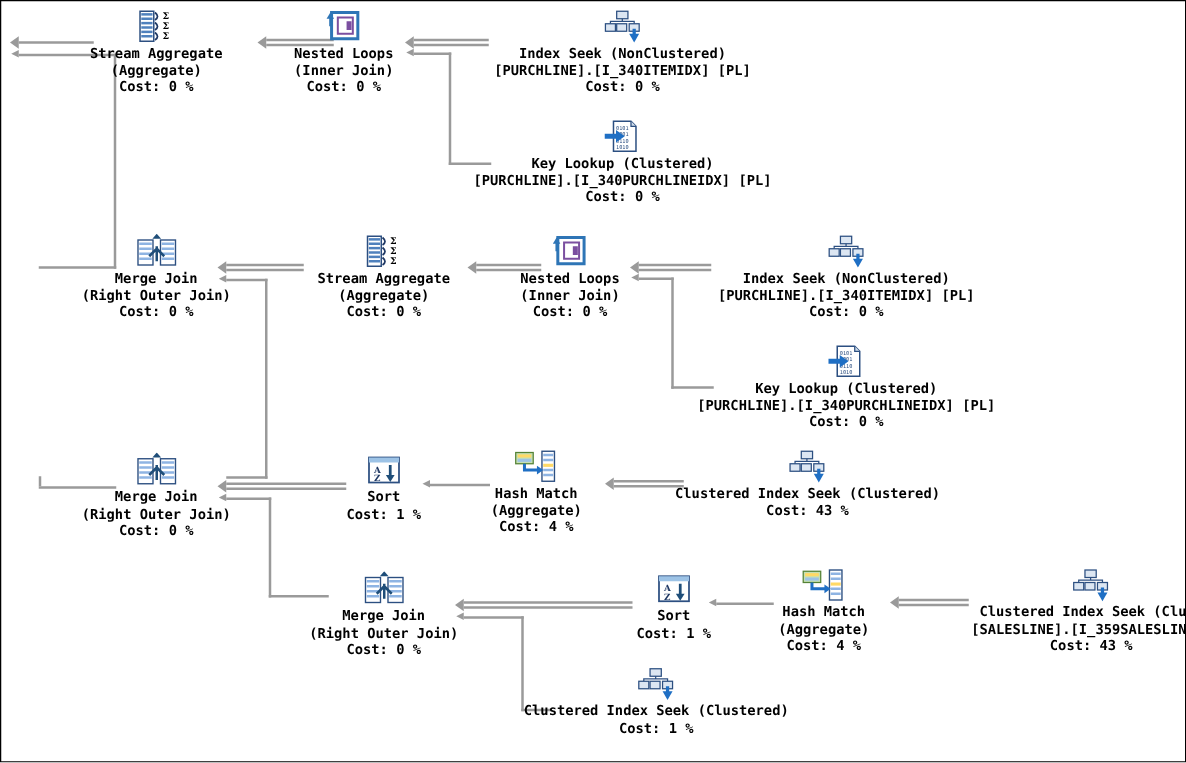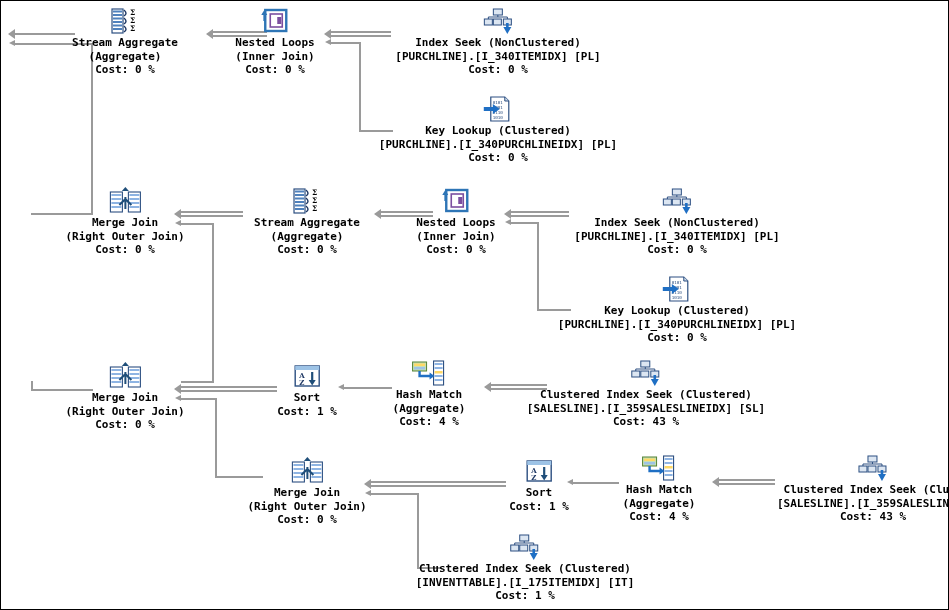--- a/index.html
+++ b/index.html
@@ -407,21 +407,20 @@
         <rect x="11" y="2" width="9" height="6" fill="#dce6f2" stroke="#2c4f81" stroke-width="1"></rect>
         <path d="M6 12 L6 10 L25 10 L25 12 M15.5 8 L15.5 10" stroke="#2c4f81" stroke-width="1" fill="none"></path>
         <rect x="2" y="12" width="8" height="6" fill="#dce6f2" stroke="#2c4f81" stroke-width="1"></rect>
         <rect x="11" y="12" width="8" height="6" fill="#dce6f2" stroke="#2c4f81" stroke-width="1"></rect>
         <rect x="21" y="12" width="8" height="6" fill="#dce6f2" stroke="#2c4f81" stroke-width="1"></rect>
         <path d="M25 16 L25 21" stroke="#1f6fc4" stroke-width="2.6" fill="none"></path>
         <path d="M21 20 L29 20 L25 27 Z" fill="#1f6fc4"></path>
       </svg>
     </div>
     <span class="op-line">Clustered Index Seek (Clustered)</span>
-    <span class="op-line">[SALESLINE].[I_359SALESLINEIDX] [SL]</span>
     <span class="op-line">Cost: 43 %</span>
   </div>
 
   <div class="op-node" style="left:306px; top:454px;">
     <div class="op-icon-wrap">
       <svg class="icon" width="34" height="28" viewBox="0 0 34 28" aria-hidden="true">
         <rect x="2" y="5" width="12" height="20" fill="#ffffff" stroke="#2c4f81" stroke-width="1.1"></rect>
         <rect x="20" y="5" width="12" height="20" fill="#ffffff" stroke="#2c4f81" stroke-width="1.1"></rect>
         <g fill="#8eb4e3">
           <rect x="3" y="7" width="10" height="2"></rect>
@@ -505,17 +504,16 @@
         <rect x="11" y="2" width="9" height="6" fill="#dce6f2" stroke="#2c4f81" stroke-width="1"></rect>
         <path d="M6 12 L6 10 L25 10 L25 12 M15.5 8 L15.5 10" stroke="#2c4f81" stroke-width="1" fill="none"></path>
         <rect x="2" y="12" width="8" height="6" fill="#dce6f2" stroke="#2c4f81" stroke-width="1"></rect>
         <rect x="11" y="12" width="8" height="6" fill="#dce6f2" stroke="#2c4f81" stroke-width="1"></rect>
         <rect x="21" y="12" width="8" height="6" fill="#dce6f2" stroke="#2c4f81" stroke-width="1"></rect>
         <path d="M25 16 L25 21" stroke="#1f6fc4" stroke-width="2.6" fill="none"></path>
         <path d="M21 20 L29 20 L25 27 Z" fill="#1f6fc4"></path>
       </svg>
     </div>
     <span class="op-line">Clustered Index Seek (Clustered)</span>
-    <span class="op-line">[INVENTTABLE].[I_175ITEMIDX] [IT]</span>
     <span class="op-line">Cost: 1 %</span>
   </div>
 
 </div>
 
 </body></html>

